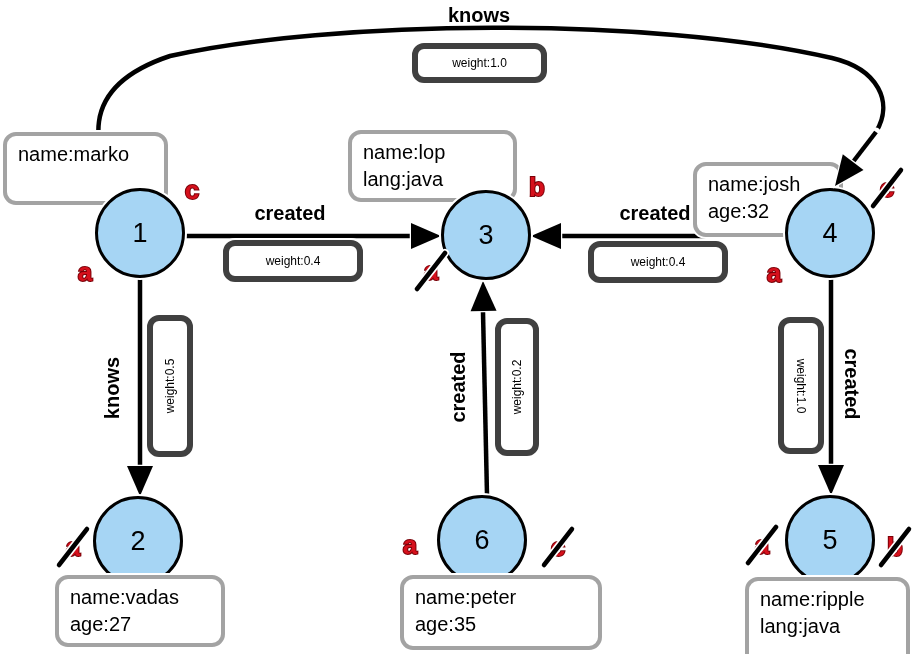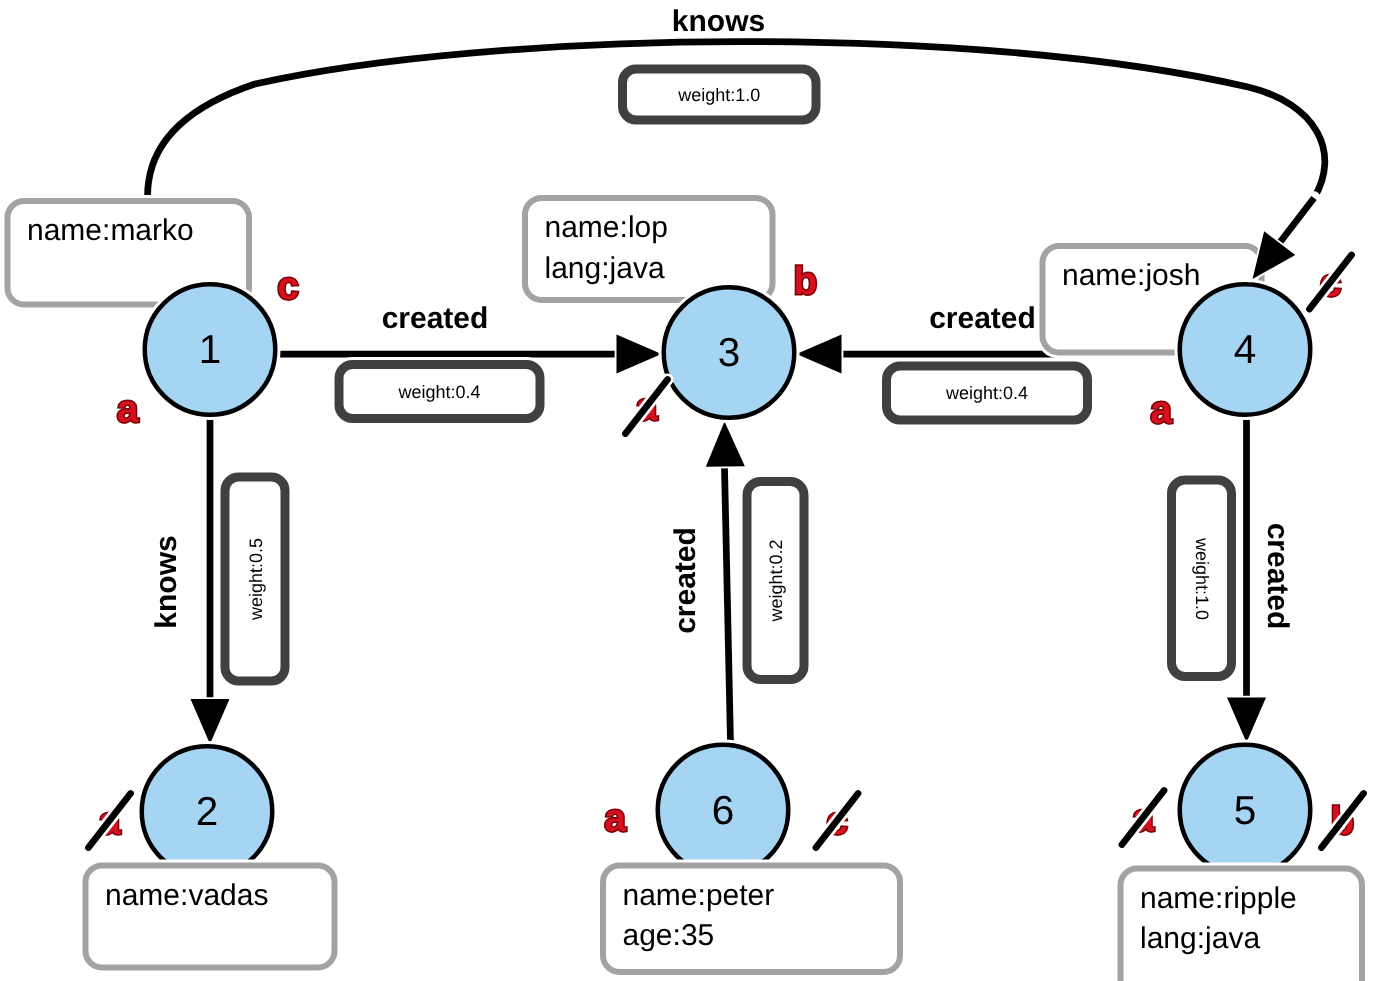--- a/index.html
+++ b/index.html
@@ -125,33 +125,35 @@
       <span>weight:1.0</span>
     </div>
     <div class="pbox" style="left: 3px; top: 132px; width: 165px; height: 73px;">
       <div>name:marko</div>
     </div>
     <div class="vertex" style="left: 95px; top: 188px; width: 90px; height: 90px;">
       <span>1</span>
     </div>
     <div class="pbox over" style="left: 55px; top: 575px; width: 170px; height: 72px;">
       <div>name:vadas</div>
+      <div>age:27</div>
     </div>
     <div class="vertex" style="left: 93px; top: 496px; width: 90px; height: 90px;">
       <span>2</span>
     </div>
     <div class="pbox" style="left: 348px; top: 130px; width: 169px; height: 72px;">
       <div>name:lop</div>
       <div>lang:java</div>
     </div>
     <div class="vertex" style="left: 441px; top: 190px; width: 90px; height: 90px;">
       <span>3</span>
     </div>
     <div class="pbox" style="left: 693px; top: 130px; width: 150px; height: 75px; margin-top: 32px;">
       <div>name:josh</div>
+      <div>age:32</div>
     </div>
     <div class="vertex" style="left: 785px; top: 188px; width: 90px; height: 90px;">
       <span>4</span>
     </div>
     <div class="pbox over" style="left: 745px; top: 577px; width: 165px; height: 90px;">
       <div>name:ripple</div>
       <div>lang:java</div>
     </div>
     <div class="vertex" style="left: 785px; top: 495px; width: 90px; height: 90px;">
       <span>5</span>

